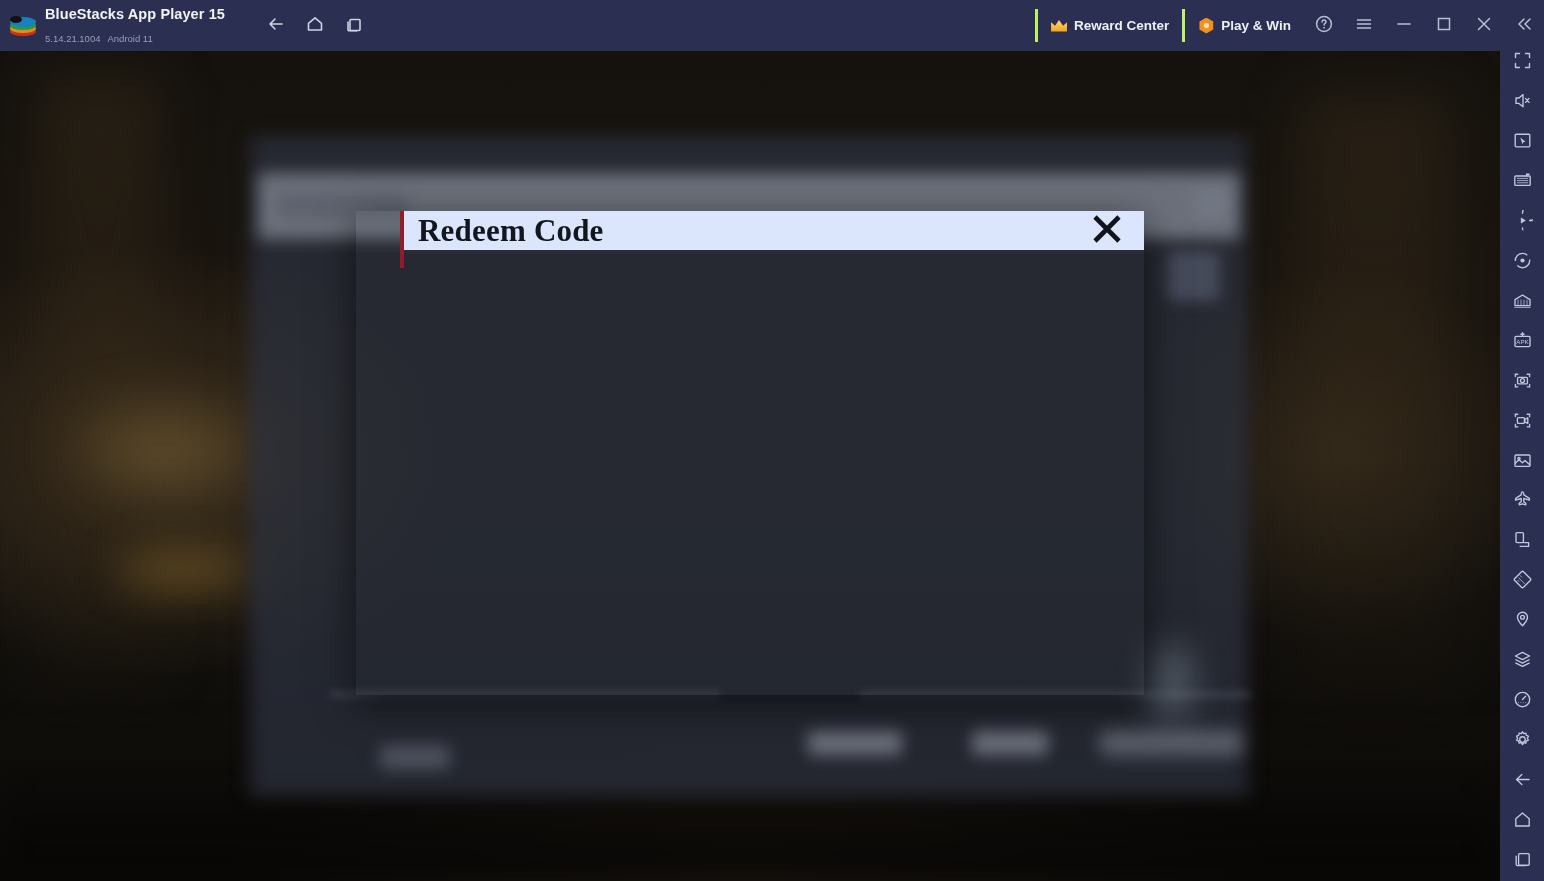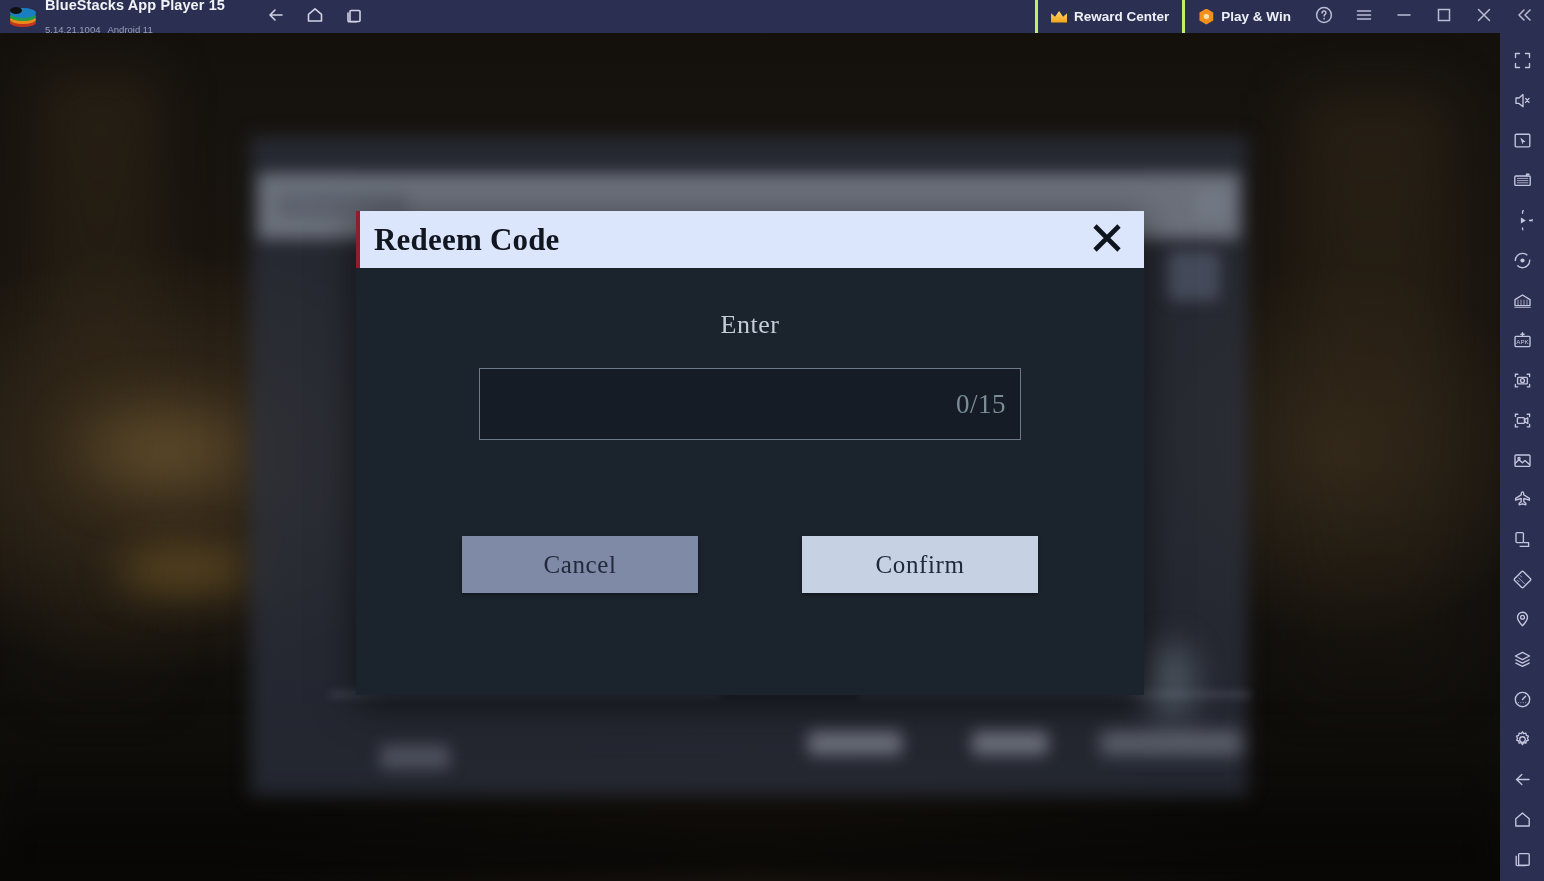--- a/index.html
+++ b/index.html
@@ -7,21 +7,21 @@
   html, body {
     width:1544px; height:881px;
     overflow:hidden;
     background:#0a0a0c;
     font-family:"Liberation Sans", sans-serif;
   }
   #app { position:relative; width:1544px; height:881px; }
 
   
   .titlebar {
-    position:absolute; left:0; top:0; width:1544px; height:33px;
+    position:absolute; left:0; top:0; width:1544px; height:51px;
     background:#2b2f52;
     display:flex; align-items:center;
     z-index:40;
   }
   .tb-logo {
     width:26px; height:26px; margin-left:10px; margin-right:9px;
     position:relative; flex:none;
   }
   .tb-logo .layer { position:absolute; left:0; border-radius:50%; }
   .l1 { top:14px; width:26px; height:9px; background:#c4341f; }
@@ -143,22 +143,22 @@
   .gp-sep2 { position:absolute; left:860px; top:660px; width:390px; height:3px;
     background:rgba(120,128,142,.6); filter:blur(4px); }
 
   
   .modal {
     position:absolute; left:356px; top:211px; width:788px; height:484px;
     z-index:20;
     box-shadow:0 10px 36px rgba(0,0,0,.55);
   }
   .modal-header {
-    position:relative; height:57px; background:#dbe5fb;
-    display:flex; align-items:center;
+    position:relative; height:39px; background:#dbe5fb;
+    display:flex; align-items:center;margin-left:44px;
   }
   .modal-accent {
     position:absolute; left:0; top:0; width:4px; height:57px; background:#8e1f2a;
   }
   .modal-title {
     margin-left:18px; font-family:"Liberation Serif", serif;
     font-size:31px; font-weight:bold; color:#12161f; letter-spacing:.2px;
   }
   .modal-close {
     margin-left:auto; margin-right:15px; width:44px; height:44px;
@@ -336,32 +336,20 @@
       <div class="modal-title">Redeem Code</div>
       <div class="modal-close">
         <span>
           <svg width="34" height="34" viewBox="0 0 34 34">
               <path d="M5 5l24 24M29 5L5 29" stroke-linecap="butt"></path>
             </svg>
         </span>
       </div>
     </div>
 
-    <div class="modal-body">
-      <div class="field-label">Enter</div>
-
-      <div class="input-wrap">
-        <span class="input-count">0/15</span>
-      </div>
-
-      <div class="modal-actions">
-        <div class="btn btn-cancel">Cancel</div>
-        <div class="btn btn-confirm">Confirm</div>
-      </div>
-    </div>
   </div>
 
   <div class="sidebar">
 
     <div class="sb-item">
       <span>
         <svg width="21" height="21" viewBox="0 0 21 21">
             <path d="M3.5 7.5v-4h4M17.5 7.5v-4h-4M3.5 13.5v4h4M17.5 13.5v4h-4" stroke-linecap="round" stroke-linejoin="round"></path>
           </svg>
       </span>

